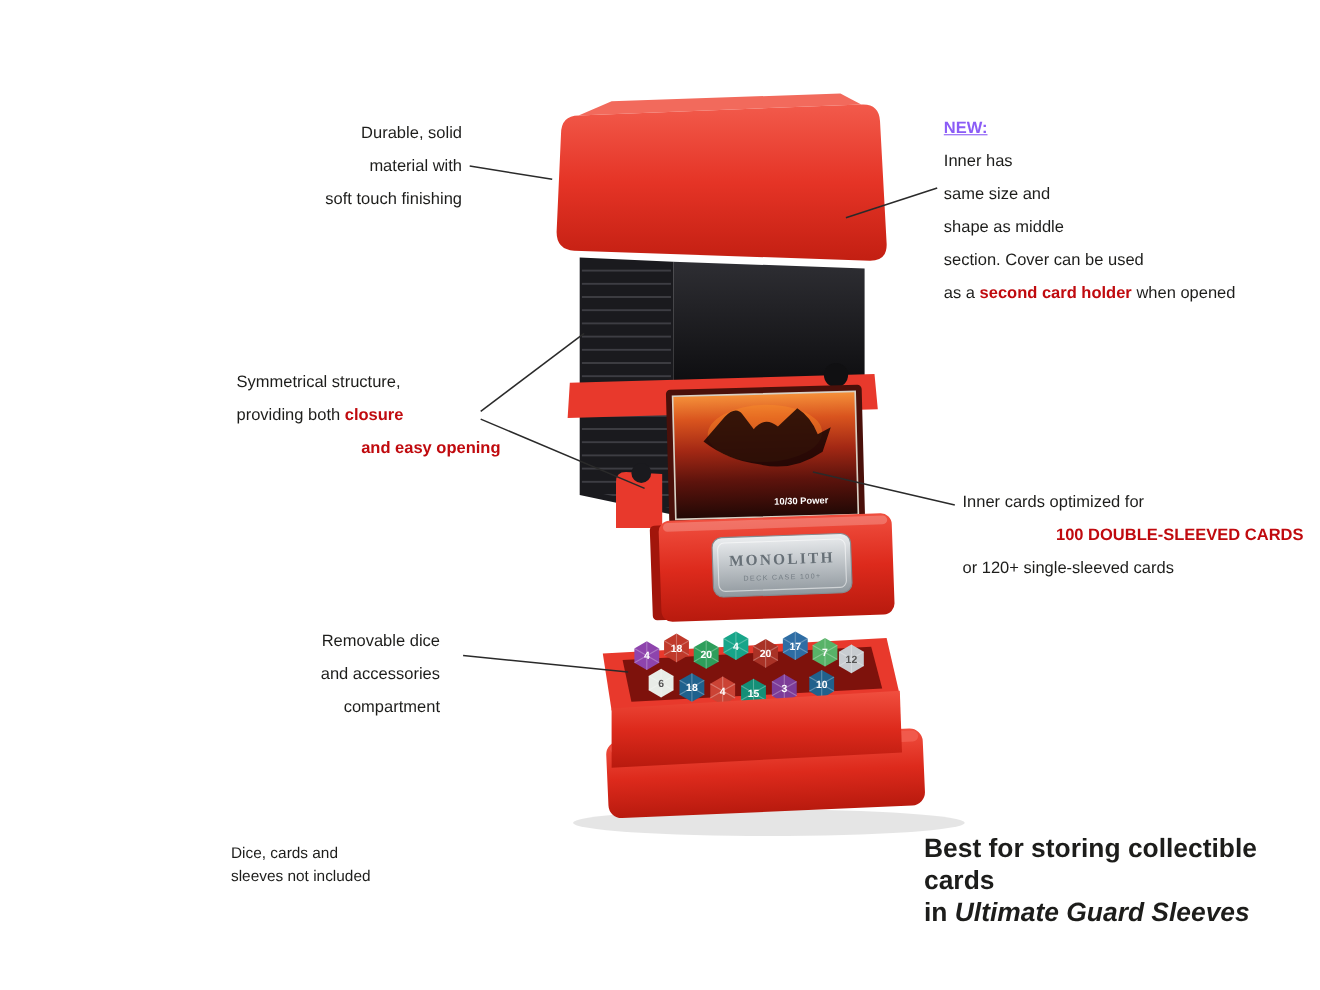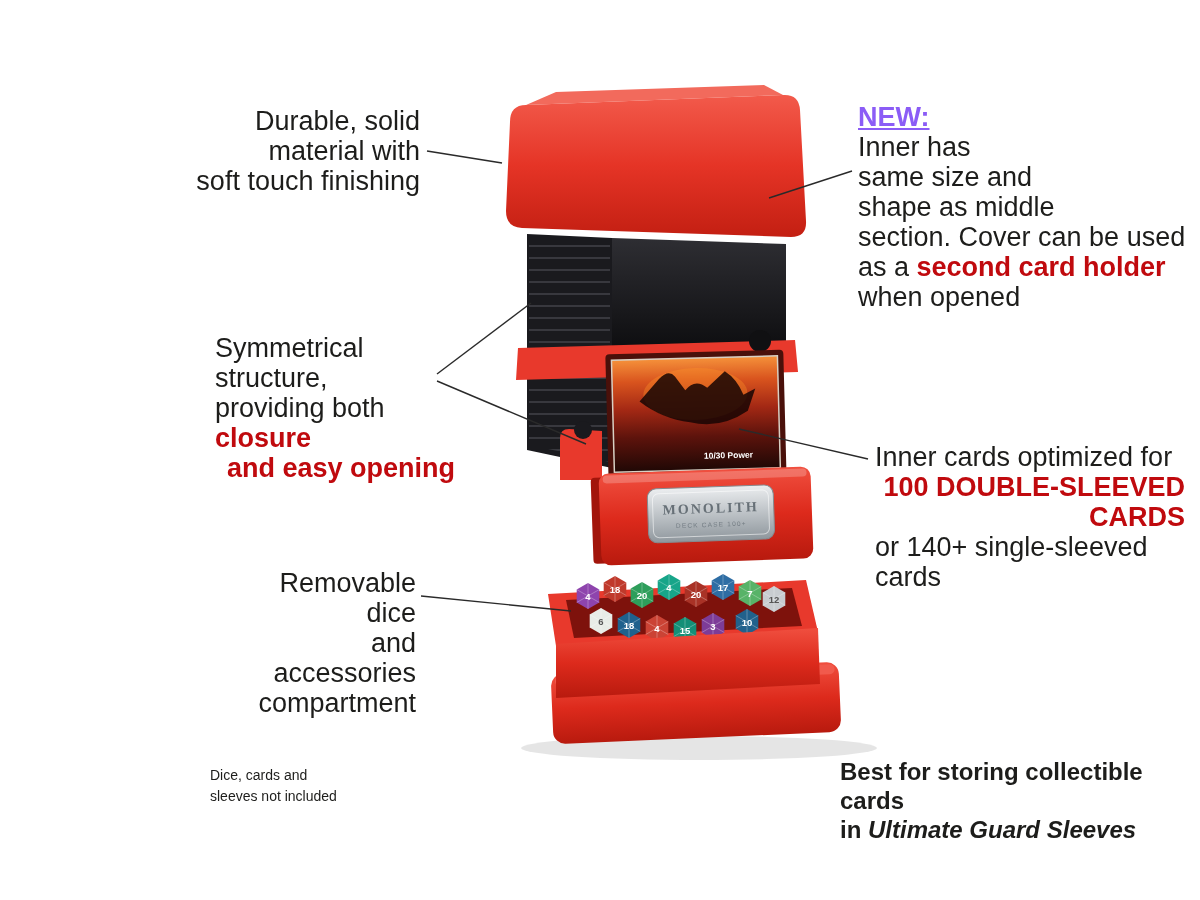--- a/index.html
+++ b/index.html
@@ -1,20 +1,20 @@
 <!DOCTYPE html>
 <html><head>
 <meta charset="utf-8">
 <style>
   html,body{margin:0;padding:0;background:#ffffff;}
   .canvas{
     position:relative;width:1200px;height:900px;background:#ffffff;overflow:hidden;
     font-family:"Liberation Sans",sans-serif;color:#1d1d1b;
   }
-  .ann{position:absolute;font-size:27px;line-height:30px;}
+  .ann{position:absolute;font-size:15px;line-height:30px;}
   .ann.right{text-align:right;}
   .red{color:#c00a0e;font-weight:700;text-align:right;}
   .heading-new{color:#8b5cf6;font-weight:700;text-decoration:underline;}
   .small{font-size:14px;line-height:21px;}
   .bold{font-weight:700;font-size:24px;line-height:29px;}
   .ital{font-style:italic;text-align:center;}
   .leader{stroke:#2a2a2a;stroke-width:1.4;fill:none;}
   .die-num{font-family:"Liberation Sans",sans-serif;font-size:9.5px;font-weight:700;text-anchor:middle;}
   .plate-title{font-family:"Liberation Serif",serif;font-size:14px;font-weight:700;letter-spacing:2px;text-anchor:middle;fill:#677077;}
   .plate-sub{font-family:"Liberation Sans",sans-serif;font-size:6.5px;letter-spacing:1.2px;text-anchor:middle;fill:#747d84;}
@@ -205,24 +205,24 @@
     <div>Symmetrical structure,</div>
     <div>
       <span>providing both </span><span class="red">closure</span>
     </div>
     <div class="red">and easy opening</div>
   </div>
 
   <div class="ann" style="left:875px;top:442px;width:310px">
     <div>Inner cards optimized for</div>
     <div class="red">100 DOUBLE-SLEEVED CARDS</div>
-    <div>or 140+ single-sleeved cards</div>
-  </div>
-
-  <div class="ann right" style="left:236px;top:568px;width:180px">
+    <div>or 120+ single-sleeved cards</div>
+  </div>
+
+  <div class="ann right" style="left:220px;top:568px;width:180px">
     <div>Removable dice</div>
     <div>and accessories</div>
     <div>compartment</div>
   </div>
 
   <div class="ann small" style="left:210px;top:765px;width:220px">
     <div>Dice, cards and</div>
     <div>sleeves not included</div>
   </div>
 

